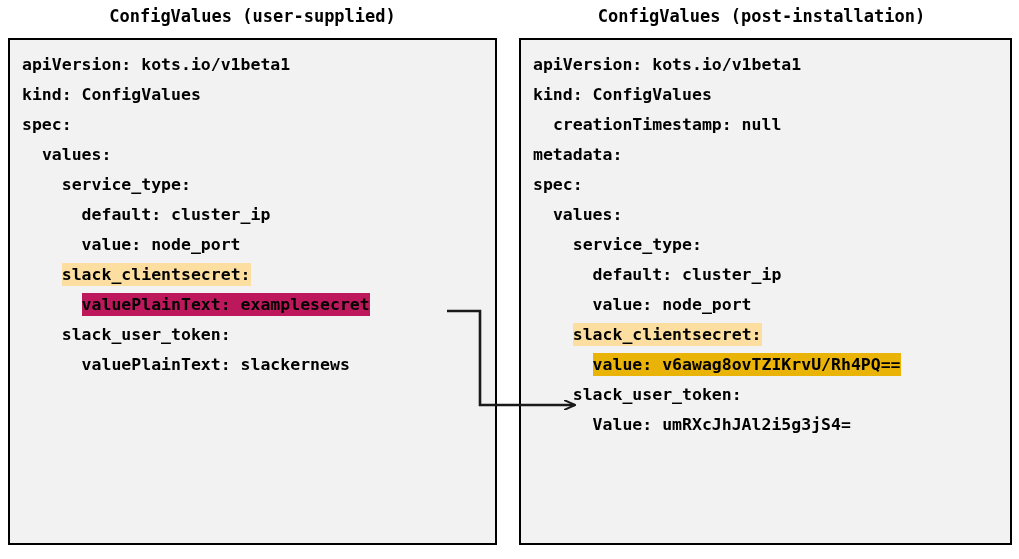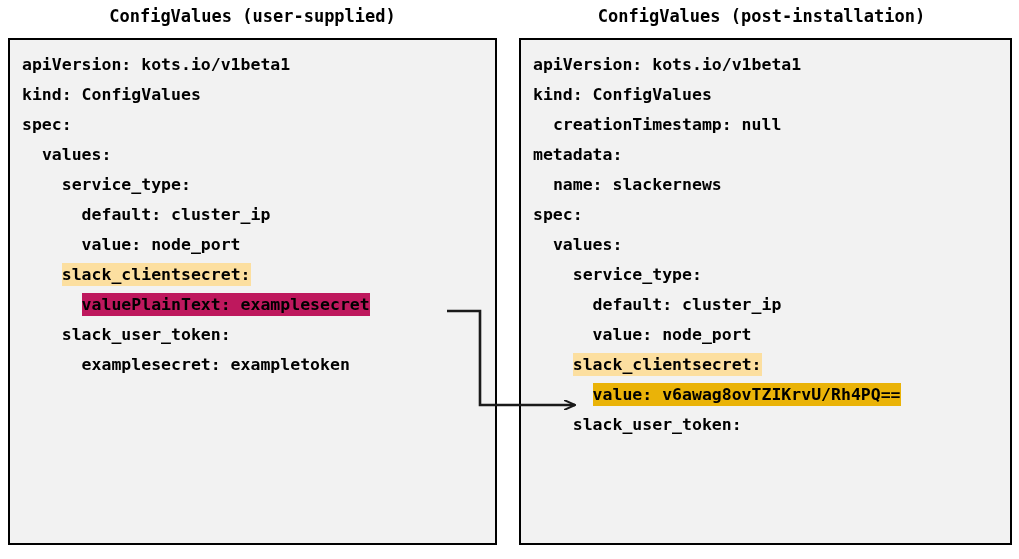--- a/index.html
+++ b/index.html
@@ -100,42 +100,42 @@
         <div class="code-line"><span class="seg">apiVersion: kots.io/v1beta1</span></div>
         <div class="code-line"><span class="seg">kind: ConfigValues</span></div>
         <div class="code-line"><span class="seg">spec:</span></div>
         <div class="code-line"><span class="seg">  </span><span class="seg">values:</span></div>
         <div class="code-line"><span class="seg">    </span><span class="seg">service_type:</span></div>
         <div class="code-line"><span class="seg">      </span><span class="seg">default: cluster_ip</span></div>
         <div class="code-line"><span class="seg">      </span><span class="seg">value: node_port</span></div>
         <div class="code-line"><span class="seg">    </span><span class="seg hl" style="background: rgb(252, 223, 160);">slack_clientsecret:</span></div>
         <div class="code-line"><span class="seg">      </span><span class="seg hl" style="background: #be185d;">valuePlainText: examplesecret</span></div>
         <div class="code-line"><span class="seg">    </span><span class="seg">slack_user_token:</span></div>
-        <div class="code-line"><span class="seg">      </span><span class="seg">examplesecret: exampletoken</span></div>
+        <div class="code-line"><span class="seg">      </span><span class="seg">valuePlainText: slackernews</span></div>
       </div>
   </div>
 </div>
 
 <div class="panel" id="panel-right">
   <div class="panel-title">ConfigValues (post-installation)</div>
   <div class="code-box" style="background: rgb(242, 242, 242); border-color: rgb(0, 0, 0);">
     <div class="code-lines" id="lines-right">
         <div class="code-line"><span class="seg">apiVersion: kots.io/v1beta1</span></div>
         <div class="code-line"><span class="seg">kind: ConfigValues</span></div>
         <div class="code-line"><span class="seg">  </span><span class="seg">creationTimestamp: null</span></div>
         <div class="code-line"><span class="seg">metadata:</span></div>
-        <div class="code-line"><span class="seg">  </span><span class="seg">name: slackernews</span></div>
         <div class="code-line"><span class="seg">spec:</span></div>
         <div class="code-line"><span class="seg">  </span><span class="seg">values:</span></div>
         <div class="code-line"><span class="seg">    </span><span class="seg">service_type:</span></div>
         <div class="code-line"><span class="seg">      </span><span class="seg">default: cluster_ip</span></div>
         <div class="code-line"><span class="seg">      </span><span class="seg">value: node_port</span></div>
         <div class="code-line"><span class="seg">    </span><span class="seg hl" style="background: rgb(252, 223, 160);">slack_clientsecret:</span></div>
         <div class="code-line"><span class="seg">      </span><span class="seg hl" style="background: #eab308;">value: v6awag8ovTZIKrvU/Rh4PQ==</span></div>
         <div class="code-line"><span class="seg">    </span><span class="seg">slack_user_token:</span></div>
+        <div class="code-line"><span class="seg">      </span><span class="seg">Value: umRXcJhJAl2i5g3jS4=</span></div>
       </div>
   </div>
 </div>
 
 <svg id="connector" viewBox="0 0 1019 559" width="1019" height="559">
   <defs>
     <marker id="open-arrow" markerWidth="12" markerHeight="10" refX="11" refY="5" orient="auto" markerUnits="userSpaceOnUse">
       <path d="M0,0 L11,5 L0,10" fill="none" stroke="#1a1a1a" stroke-width="2"></path>
     </marker>
   </defs>

